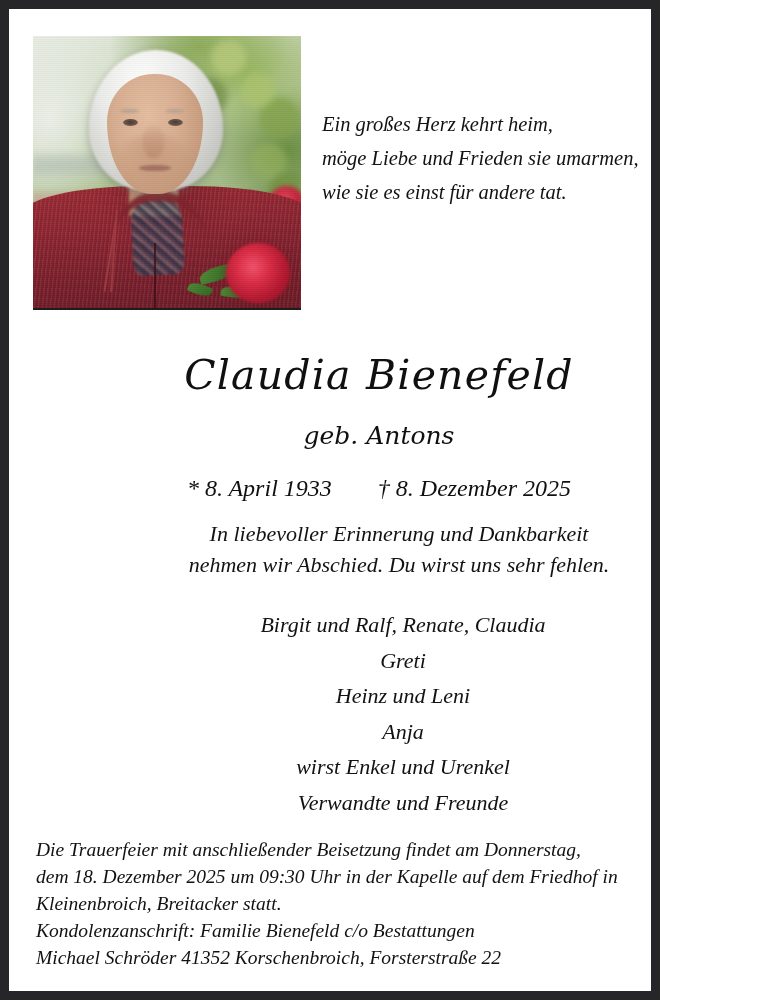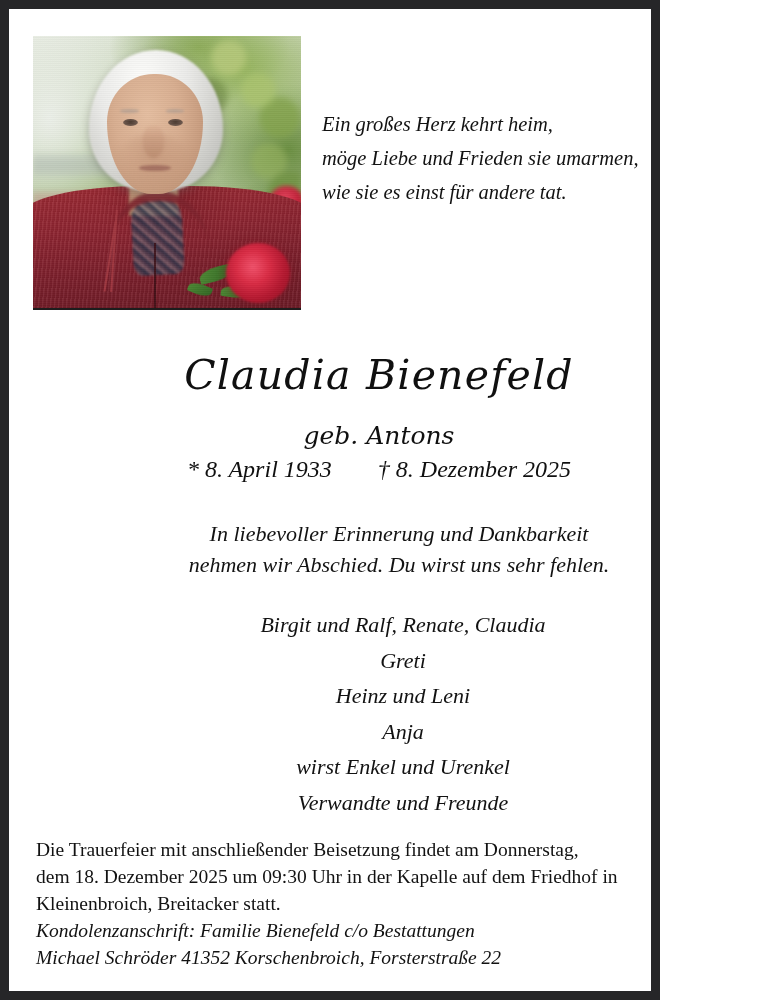--- a/index.html
+++ b/index.html
@@ -278,21 +278,21 @@
     font-size: 25px;
     line-height: 34px;
     color: #101010;
     margin-top: 19px;
   }
   .life-dates {
     font-style: italic;
     font-size: 24px;
     line-height: 32px;
     color: #101010;
-    margin-top: 0;
+    margin-top: 19px;
   }
   .date-gap { display: inline-block; width: 34px; }
 
   
   .farewell {
     position: absolute;
     left: 0;
     top: 509px;
     width: 740px;
     text-align: center;
@@ -323,20 +323,21 @@
 
   
   .service {
     position: absolute;
     left: 27px;
     top: 827px;
     width: 688px;
     text-align: left;
   }
   .service-line {
+    font-style: italic;
     font-size: 19.5px;
     line-height: 27px;
     color: #121212;
     white-space: nowrap;
   }
 
   
   .condolence {
     position: absolute;
     left: 27px;

